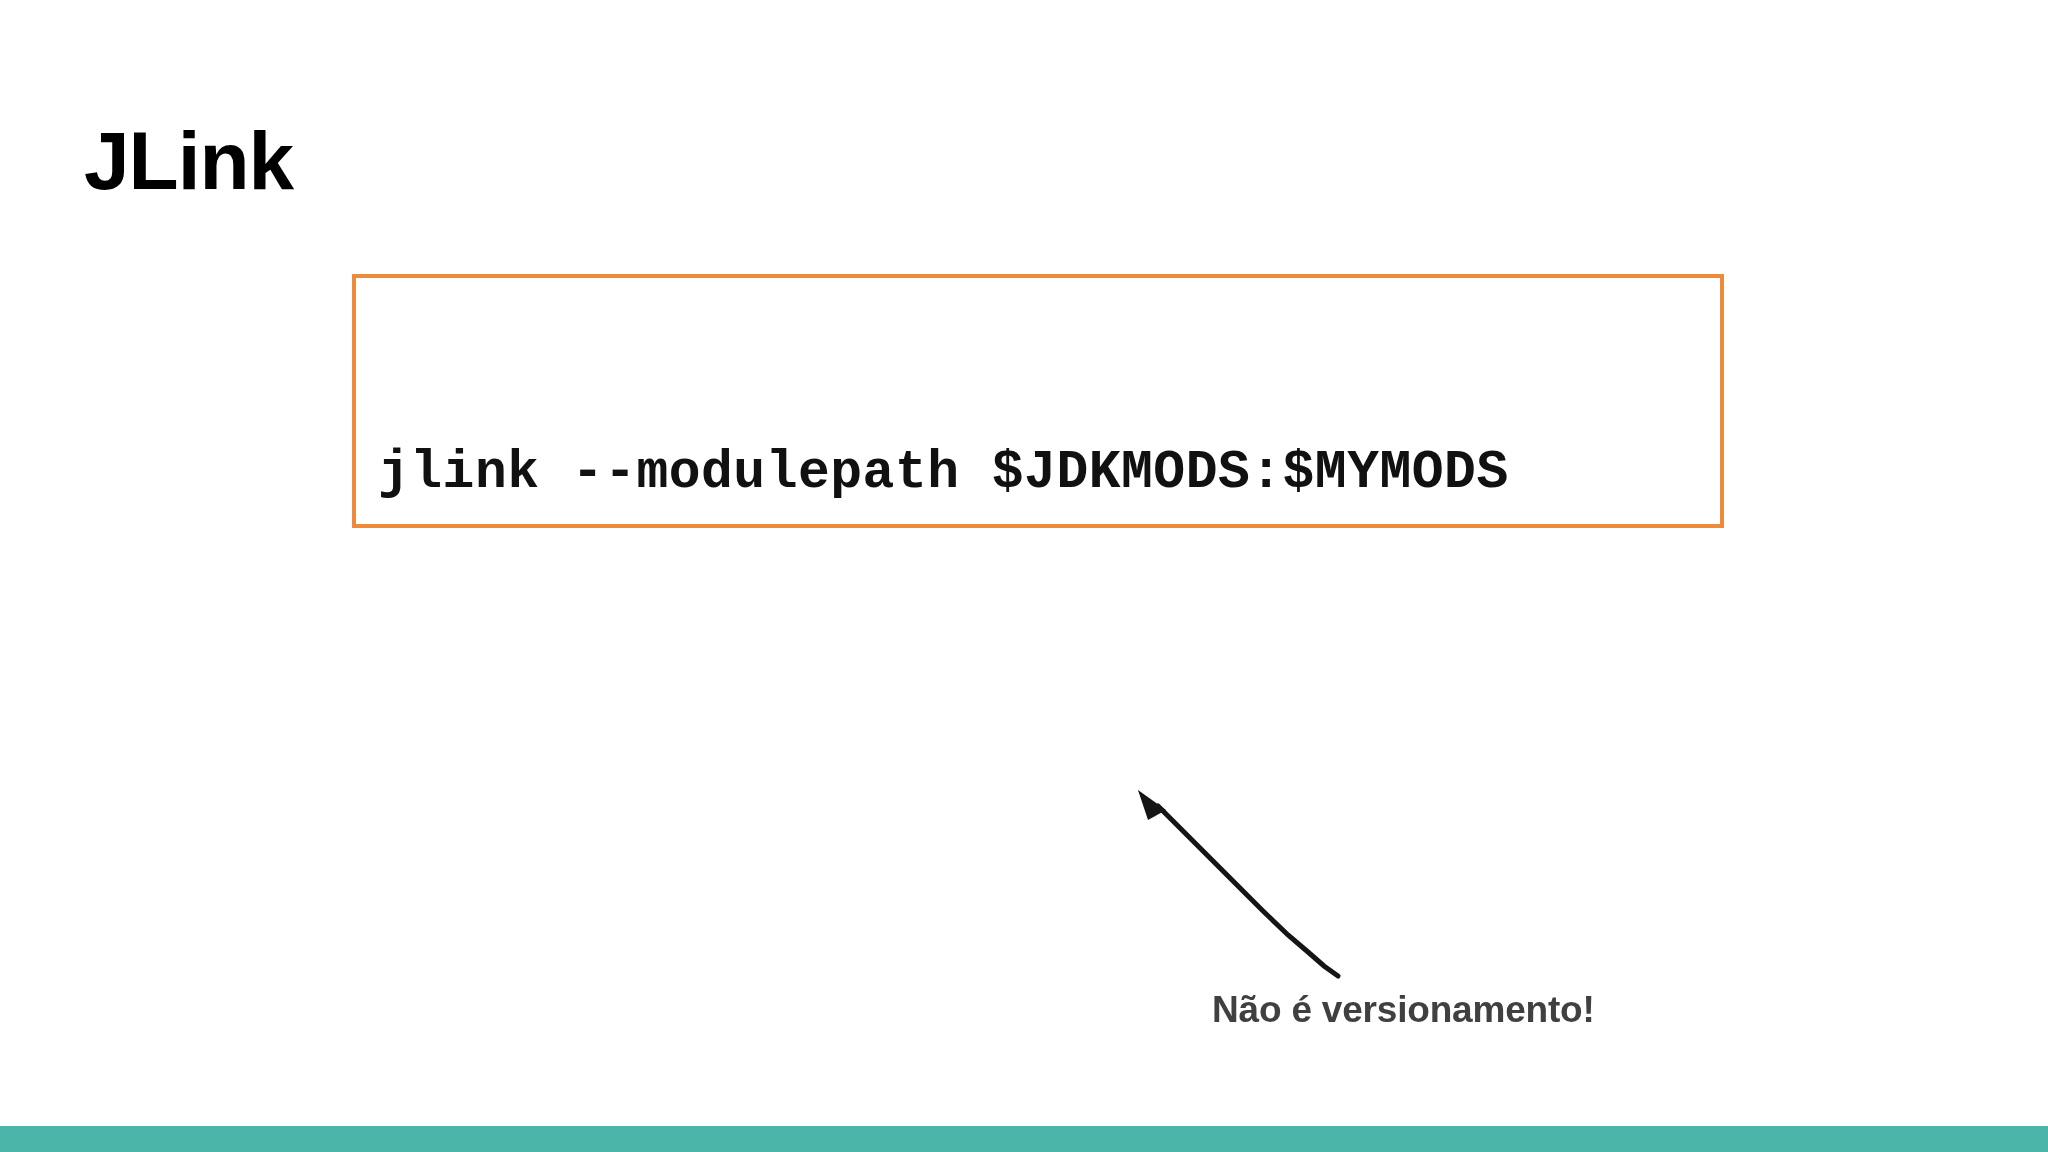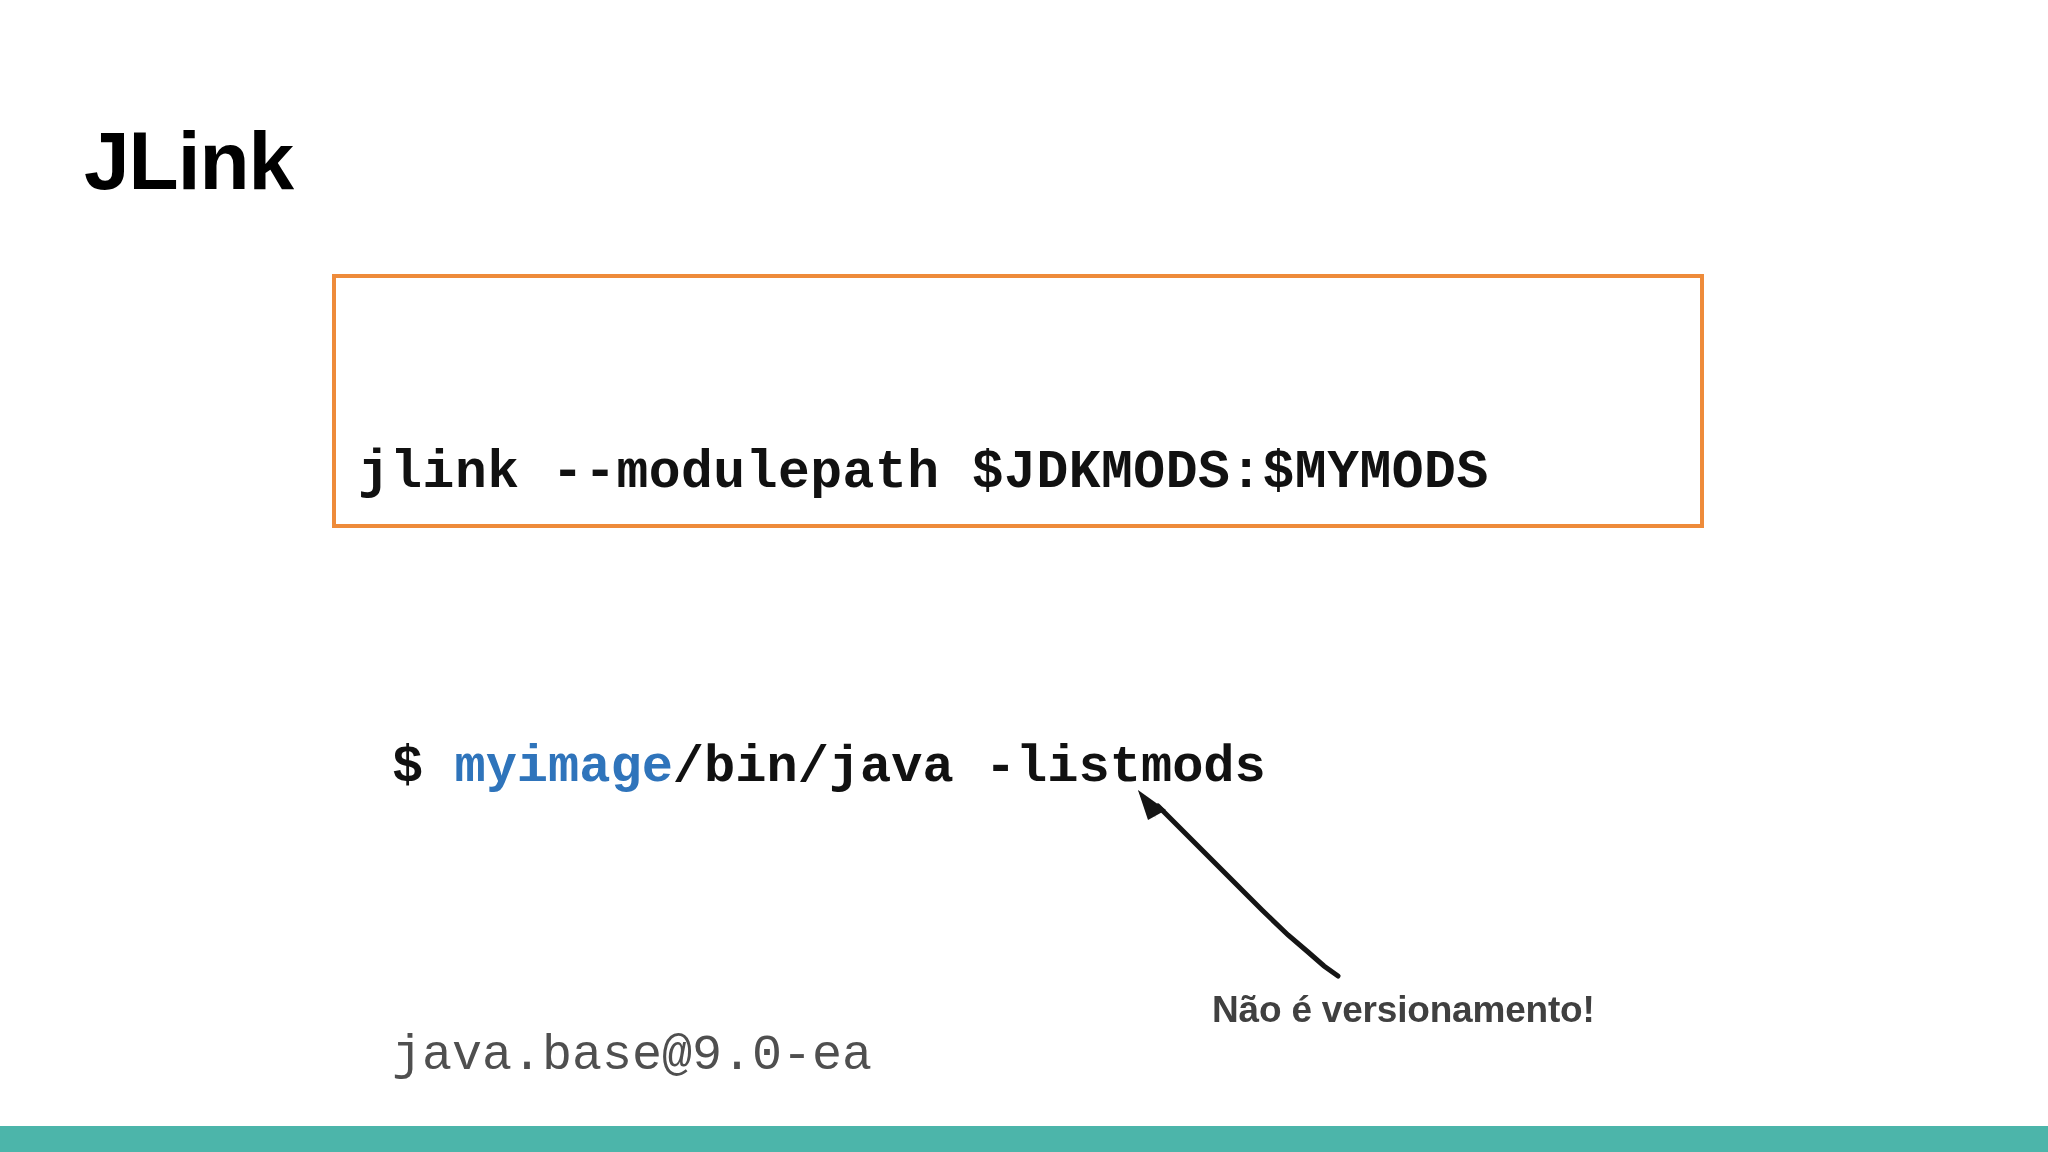--- a/index.html
+++ b/index.html
@@ -26,21 +26,21 @@
     font-size: 82px;
     line-height: 86px;
     letter-spacing: -1px;
     color: #000000;
     white-space: nowrap;
   }
 
   
   .command-box {
     position: absolute;
-    left: 332px;
+    left: 352px;
     top: 274px;
     width: 1372px;
     height: 254px;
     box-sizing: border-box;
     border: 4px solid #ee8b3a;
     background: #ffffff;
   }
   .cmd-lines {
     position: absolute;
     left: 22px;
@@ -115,23 +115,21 @@
 
 <div class="slide-title">JLink</div>
 
 <div class="command-box">
   <div class="cmd-lines">
     <div class="cmd-line">jlink --modulepath $JDKMODS:$MYMODS</div>
   </div>
 </div>
 
 <div class="terminal">
-  <div class="term-prompt-line"><span>$ </span><span class="tok-blue">myimage</span><span>/bin/java -listmods</span></div>
 
-  <div class="term-out-line">java.base@9.0-ea</div>
   
   
   
   
   
 </div>
 
 <svg class="annotation-arrow" viewBox="0 0 260 220">
   <path d="M 228 196 L 214 186 L 198 172 L 178 155 L 152 130 L 120 98 L 94 72 L 70 48 L 48 26" stroke="#151515" stroke-width="5" fill="none" stroke-linecap="round"></path>
   <path d="M 28 10 L 56 30 L 38 40 Z" fill="#151515"></path>

